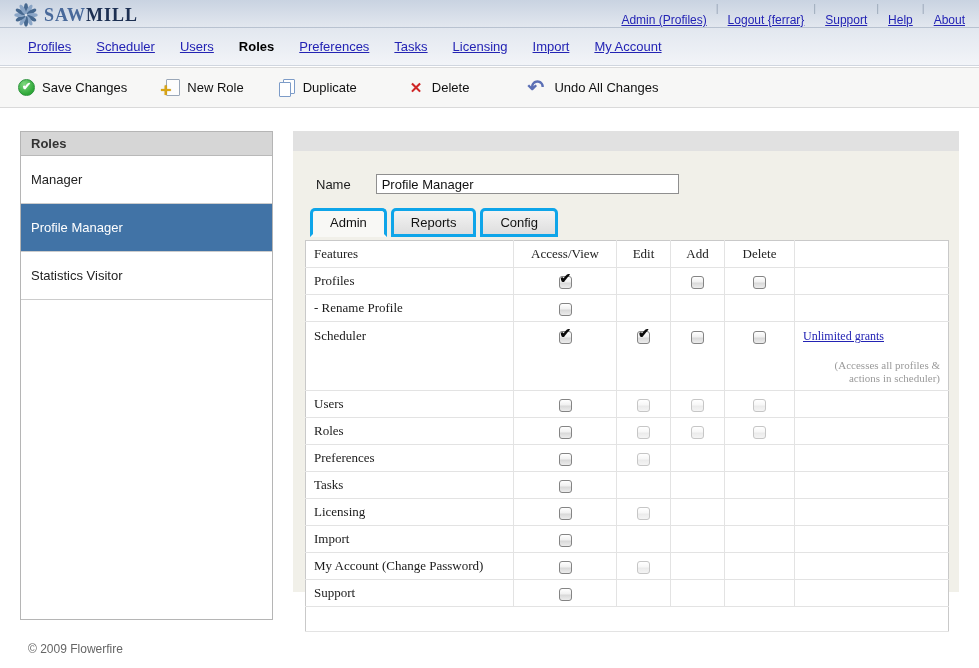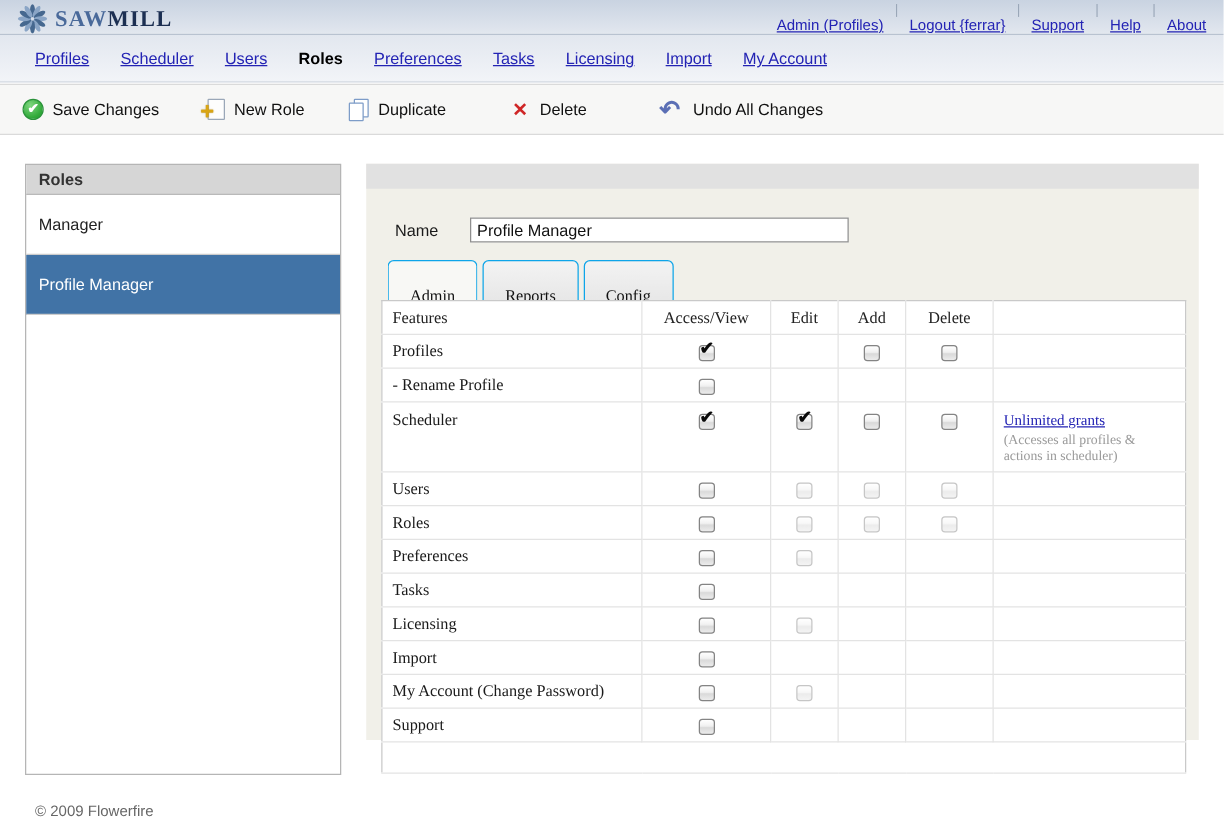--- a/index.html
+++ b/index.html
@@ -103,23 +103,23 @@
     background:#f1f0e9;
   }
   #panel-strip { height:20px; background:#e1e1e1; }
   #name-row { margin:23px 0 0 23px; display:flex; align-items:center; gap:25px; }
   #name-input {
     width:303px; height:20px; border:1px solid #8f8f8f; background:#fff;
     font-family:"Liberation Sans", sans-serif; font-size:13px; padding:1px 5px; color:#111;
   }
   #tabs { position:absolute; left:17px; top:77px; display:flex; gap:4px; }
   .tab {
-    border:1px solid #0ea5e9; border-radius:5px 5px 0 0;
-    padding:20px 17px; background:linear-gradient(#f3f3f3, #dedede);
-    cursor:pointer; color:#111;font-family:Liberation Serif, serif;
+    border:3px solid #0ea5e9; border-radius:5px 5px 0 0;
+    padding:4px 17px; background:linear-gradient(#f3f3f3, #dedede);
+    cursor:pointer; color:#111;
   }
   .tab.active { background:#f8f8f5; border-bottom-color:#f8f8f5; }
 
   
   #roles-table {
     position:absolute; left:12px; top:109px; width:643px;
     border-collapse:collapse; background:#fff; font-size:13px;
     border:1px solid #c9c9c9; table-layout:fixed;font-family:Liberation Serif, serif;
   }
   #roles-table th, #roles-table td {
@@ -141,21 +141,21 @@
   .cb.disabled {
     border-color:#c6c6c6;
     background:linear-gradient(#ffffff 0%, #f7f7f7 45%, #ebebeb 55%, #f4f4f4 100%);
     cursor:default;
   }
   .cb.checked::after {
     content:"\2714"; position:absolute; left:0px; top:-7px;
     font-size:14px; font-weight:bold; color:#0a0a0a;
   }
   .note-link { font-size:12px; }
-  .note-text { color:#9a9a9a; font-size:11px; line-height:13px; margin-top:2px; }
+  .note-text { color:#9a9a9a; font-size:11px; line-height:13px; margin-top:15px;text-align:right; }
 
   
   #footer { position:absolute; left:28px; top:642px; font-size:12px; color:#666; }
 </style>
 </head>
 <body>
 
 <div id="topbar" data-name="top-header-bar">
   <div id="logo" data-name="sawmill-logo">
     <svg width="24" height="24" viewBox="0 0 24 24" data-name="sawblade-icon">
@@ -222,20 +222,21 @@
       <span class="ic" data-name="undo-arrow-icon"></span>
       <span data-name="toolbar-button-label">Undo All Changes</span>
     </div>
   </div>
 
 <div id="sidebar" data-name="roles-sidebar">
   <div id="sidebar-title" data-name="sidebar-title">Roles</div>
   <div id="sidebar-items" data-name="sidebar-items">
       <div class="side-item" data-name="sidebar-item-manager">Manager</div>
       <div class="side-item selected" data-name="sidebar-item-profile-manager">Profile Manager</div>
+      <div class="side-item" data-name="sidebar-item-statistics-visitor">Statistics Visitor</div>
     </div>
 </div>
 
 <div id="panel" data-name="role-detail-panel">
   <div id="panel-strip" data-name="panel-header-strip"></div>
   <div id="name-row" data-name="name-row">
     <span data-name="name-label">Name</span>
     <input id="name-input" type="text" data-name="role-name-input" value="Profile Manager" style="">
   </div>
   <div id="tabs" data-name="tab-bar">

